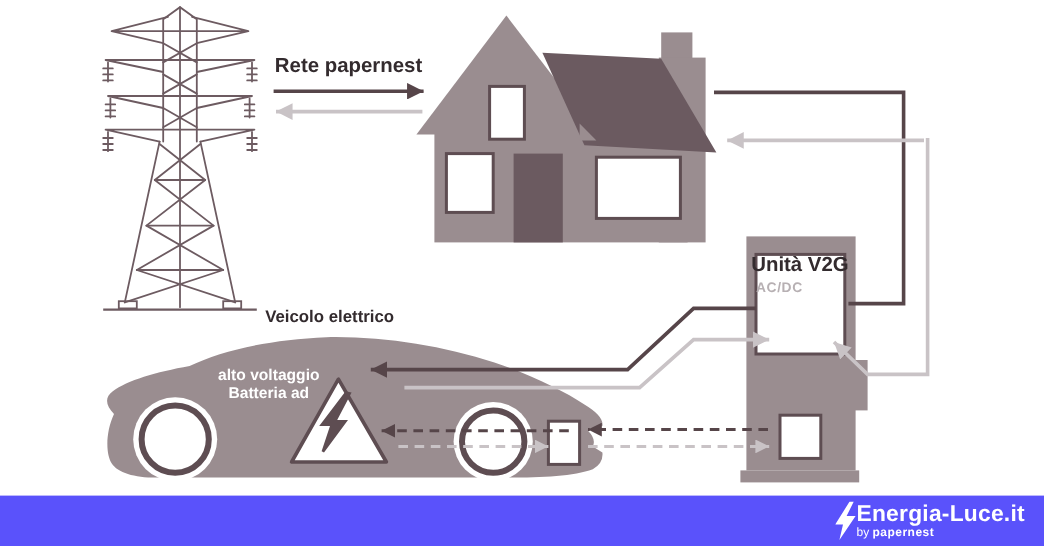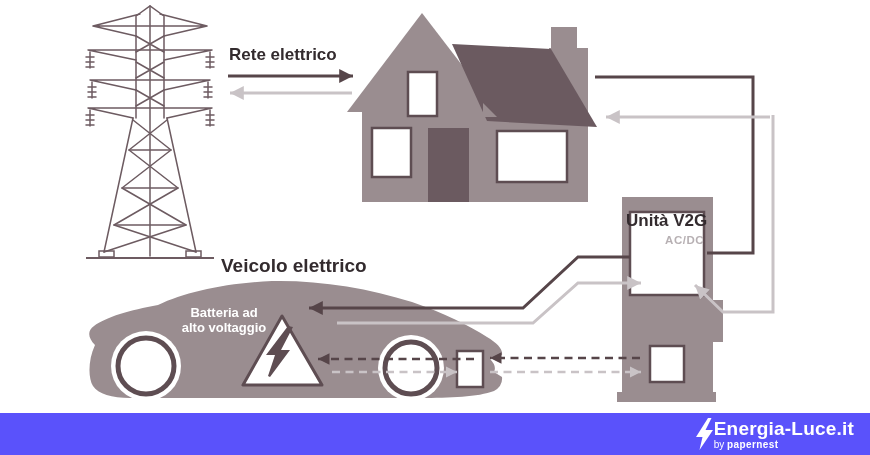--- a/index.html
+++ b/index.html
@@ -20,25 +20,25 @@
   .sL{stroke:var(--line-light);stroke-width:3;fill:none;}
   .dD{stroke:var(--line-dark);stroke-width:2.5;stroke-dasharray:8 5.5;fill:none;}
   .dL{stroke:var(--line-light);stroke-width:2.5;stroke-dasharray:8 5.5;fill:none;}
   .fD{fill:var(--line-dark);}
   .fL{fill:var(--line-light);}
   .bolt-dark{fill:var(--border);}
   .tri{fill:#fff;stroke:var(--border);stroke-width:3;stroke-linejoin:round;}
 
   .label{position:absolute;font-weight:bold;color:var(--text-dark);white-space:nowrap;}
   .grid-label{left:229px;top:45px;font-size:17px;}
-  .vehicle-label{left:221px;top:255px;font-size:19px;}
+  .vehicle-label{left:221px;top:255px;font-size:14px;}
   .v2g-label{left:626px;top:171px;font-size:17px;margin-top:40px;}
   .battery-label{left:160px;top:305px;width:128px;text-align:center;
     font-size:13px;line-height:15px;color:#fff;white-space:normal;}
-  .acdc-label{left:630px;top:234px;width:74px;text-align:right;
+  .acdc-label{left:630px;top:234px;width:74px;text-align:left;
     font-size:11.5px;letter-spacing:.5px;color:var(--screen-text);}
 
   .footer{
     position:absolute;left:0;bottom:0;width:870px;height:42px;
     background:var(--footer-bar);display:flex;align-items:center;
     justify-content:flex-end;padding-right:16px;box-sizing:border-box;color:#fff;
   }
   .brand-wrap{display:flex;align-items:center;gap:0;}
   .brand-text .brand{font-size:19px;font-weight:bold;letter-spacing:.2px;line-height:20px;}
   .brand-text .byline{font-size:10px;line-height:11px;}
@@ -152,26 +152,26 @@
 
     <path class="sD" d="M630,257 H578 L523,308 H309" marker-end="url(#mD)"></path>
     <path class="sL" d="M337,323 H533 L578,283 H641" marker-end="url(#mL)"></path>
 
     <path class="dD" d="M474,359 H318" marker-end="url(#mD)"></path>
     <path class="dD" d="M640,358 H490" marker-end="url(#mD)"></path>
     <path class="dL" d="M332,372 H457" marker-end="url(#mL)"></path>
     <path class="dL" d="M490,372 H641" marker-end="url(#mL)"></path>
   </svg>
 
-  <div class="label grid-label">Rete elettrico</div>
+  <div class="label grid-label">Rete papernest</div>
   <div class="label vehicle-label">Veicolo elettrico</div>
   <div class="label v2g-label">Unità V2G</div>
   <div class="label battery-label">
+    <div>alto voltaggio</div>
     <div>Batteria ad</div>
-    <div>alto voltaggio</div>
   </div>
   <div class="label acdc-label">AC/DC</div>
 
   <div class="footer">
     <div class="brand-wrap">
       <svg width="18" height="32" viewBox="0 0 18 32">
         <polygon points="12,0 0,19 6.5,19 3.5,32 17,12 9.5,12 15.5,0" fill="#ffffff"></polygon>
       </svg>
       <div class="brand-text">
         <div class="brand">Energia-Luce.it</div>

